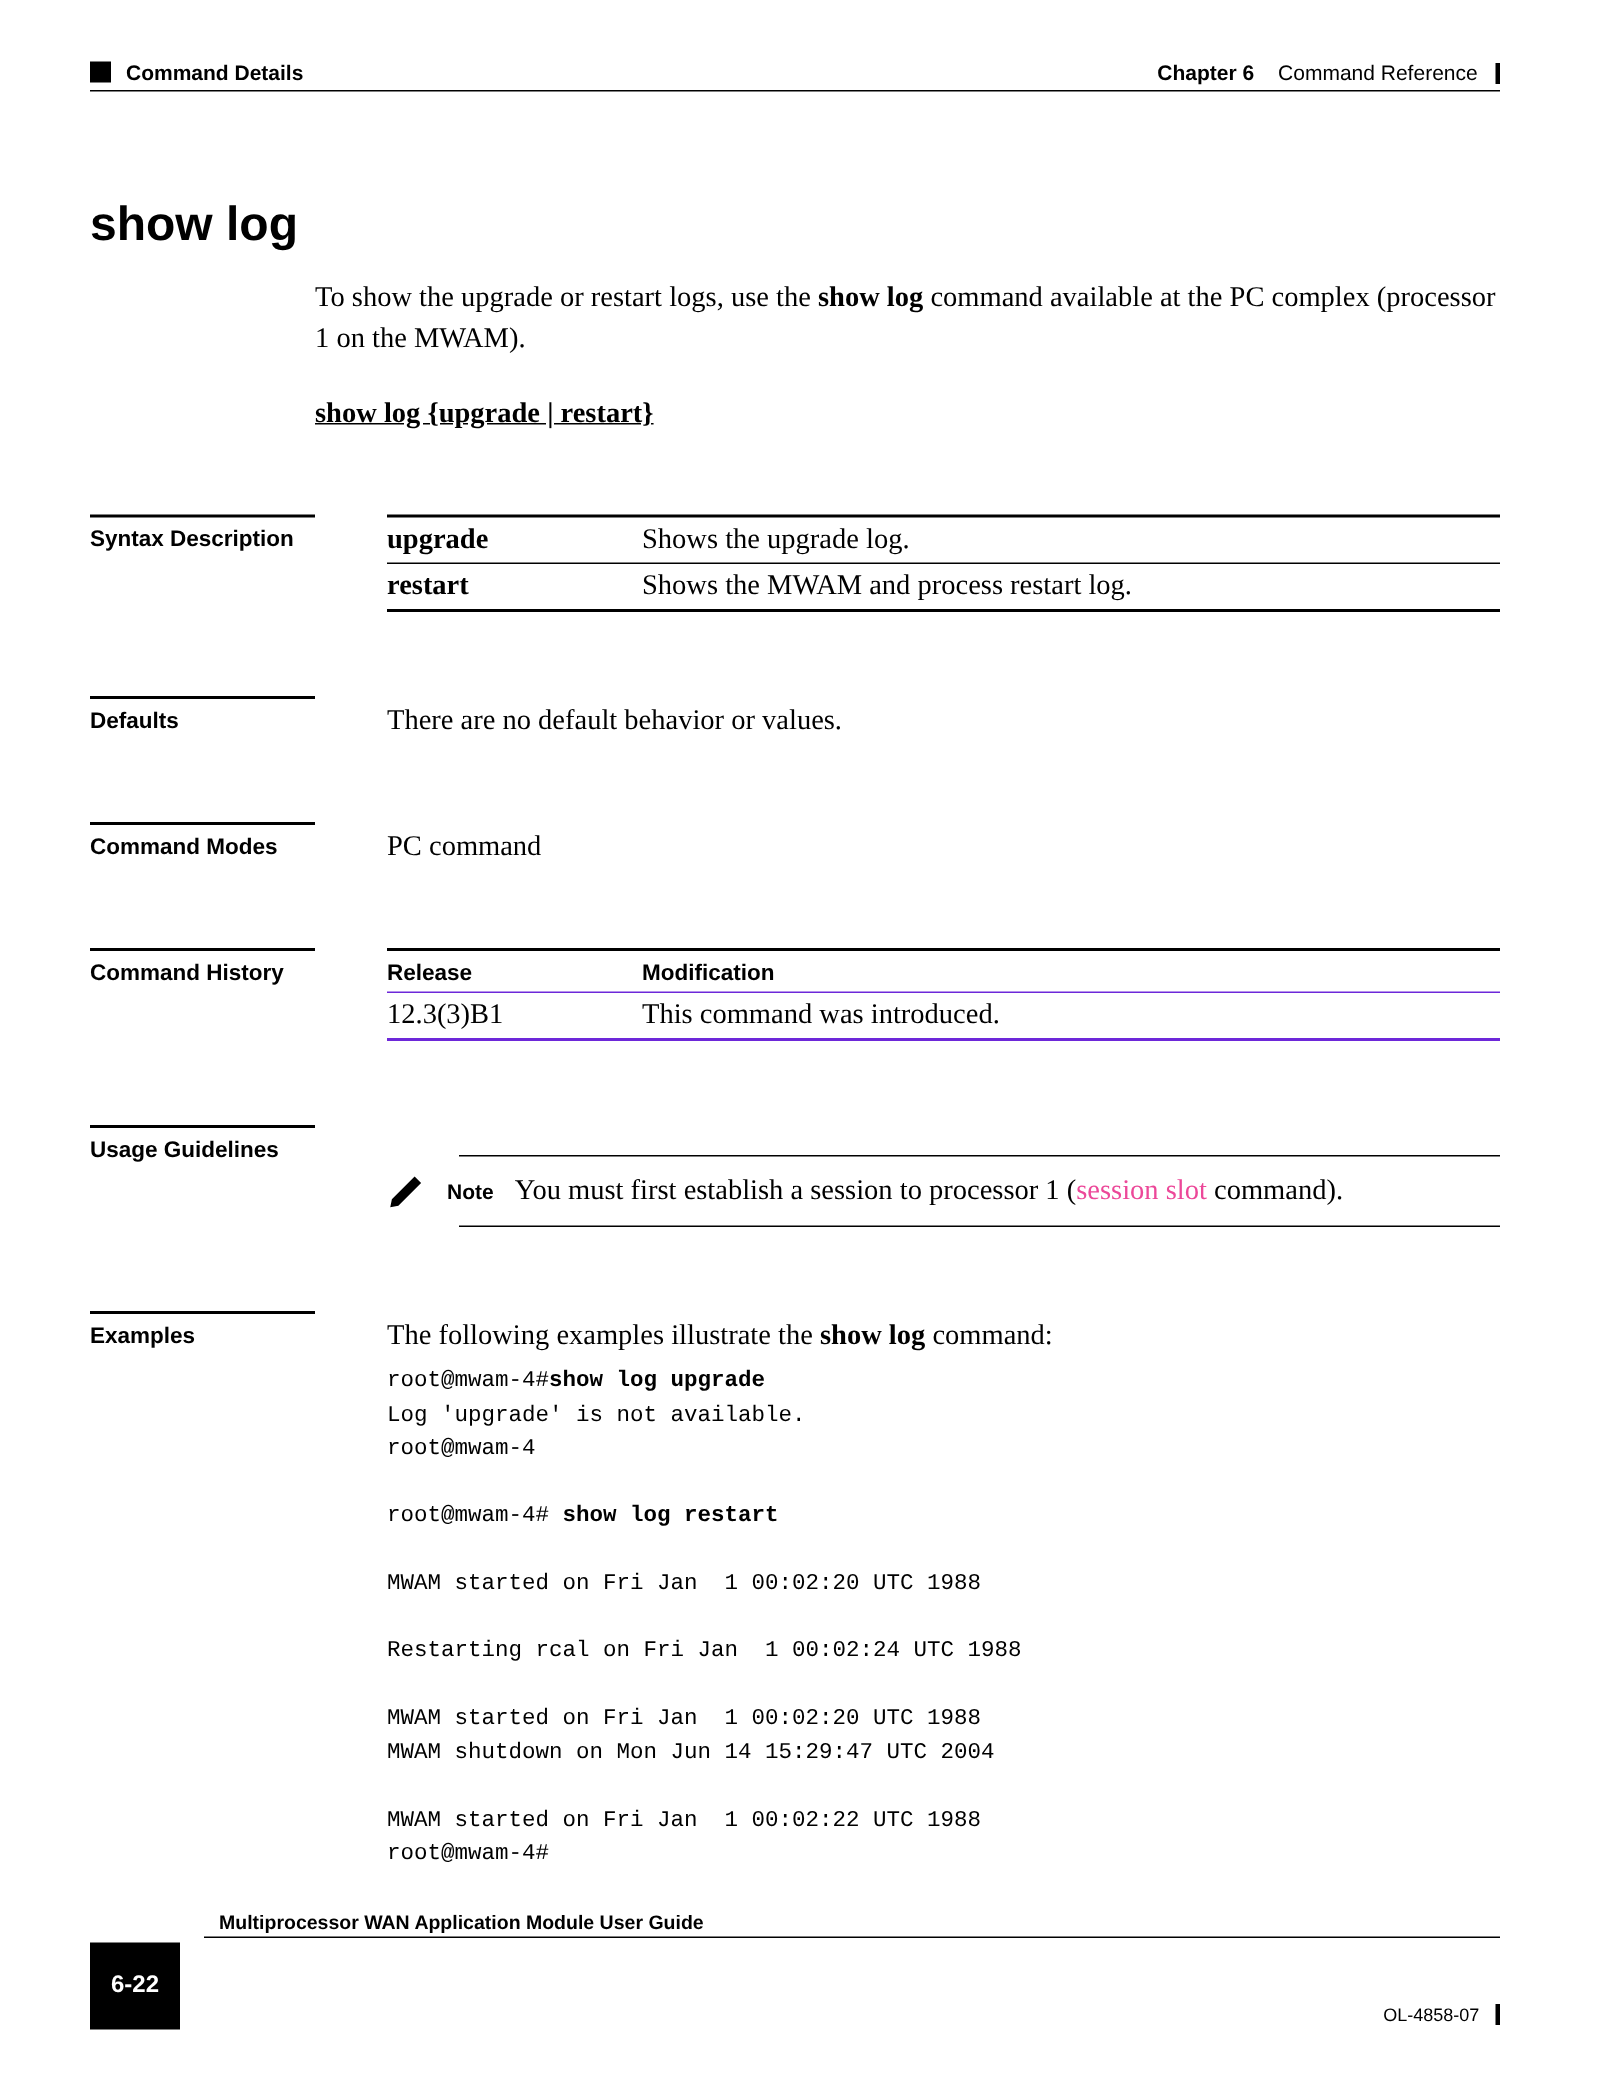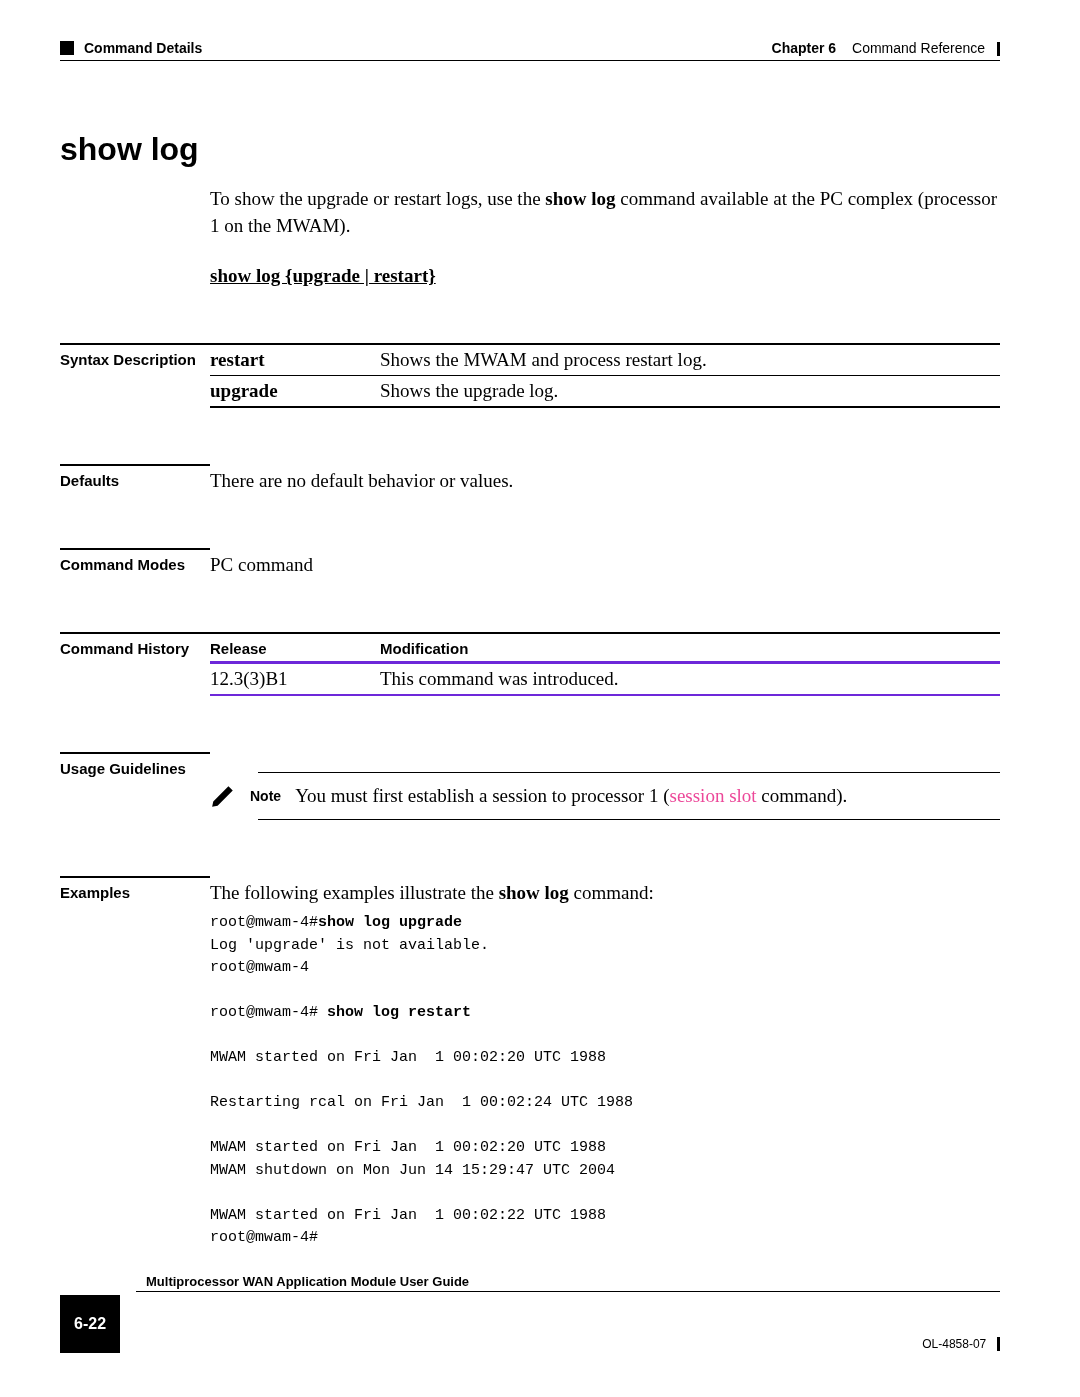--- a/index.html
+++ b/index.html
@@ -29,21 +29,21 @@
   .right-end-bar { width: 3px; height: 14px; background: #000; display: inline-block; margin-left: 8px; vertical-align: middle; }
   h1.cmd-title {
     font-family: Arial, Helvetica, sans-serif;
     font-size: 32px;
     font-weight: bold;
     margin-top: 70px;
     margin-bottom: 18px;
   }
   .intro { margin-left: 150px; line-height: 1.4; }
   .syntax-line { margin-left: 150px; margin-top: 26px; font-weight: bold; text-decoration: underline; }
-  .section { display: flex; margin-top: 56px; }
+  .section { display: flex; margin-top: 56px; gap: 48px; }
   .sec-label {
     width: 150px;
     font-family: Arial, Helvetica, sans-serif;
     font-size: 15px;
     font-weight: bold;
     border-top: 2px solid #000;
     padding-top: 6px;
     flex-shrink: 0;
   }
   .sec-body { flex: 1; padding-top: 6px; }
@@ -86,21 +86,21 @@
     padding: 20px 14px;
     display: inline-block;
     margin-top: 6px;
   }
   .doc-id { font-family: Arial, Helvetica, sans-serif; font-size: 12px; font-weight: normal; }
   .footer-bar { width: 3px; height: 14px; background: #000; display: inline-block; margin-left: 6px; vertical-align: middle; }
   .syntax-wrap .sec-body { padding-top: 0; }
   .syntax-tbl tr:first-child td { border-top: 2px solid #000; }
   .syntax-tbl tr td { border-top: 1px solid #000; }
   .syntax-tbl tr:last-child td { border-bottom: 2px solid #000; }
-  .hist-tbl thead tr th { border-top: 2px solid #000; border-bottom: 3px solid #6d28d9; }
+  .hist-tbl thead tr th { border-top: 2px solid #000; border-bottom: 1px solid #6d28d9; }
   .hist-tbl tbody tr td { border-bottom: 2px solid #6d28d9; }
   .examples-body p { margin-bottom: 4px; }
 </style>
 </head>
 <body>
 
 <div class="header-row">
   <div class="header-left">
     <span class="sq"></span>
     <span class="header-left-text">Command Details</span>
@@ -119,26 +119,26 @@
 </p>
 
 <p class="syntax-line">show log {upgrade | restart}</p>
 
 <div class="section syntax-wrap">
   <div class="sec-label">Syntax Description</div>
   <div class="sec-body">
     <table class="tbl syntax-tbl">
       <tbody>
           <tr>
+        <td class="keyword">upgrade</td>
+        <td>Shows the upgrade log.</td>
+      </tr>
+      <tr>
         <td class="keyword">restart</td>
         <td>Shows the MWAM and process restart log.</td>
-      </tr>
-      <tr>
-        <td class="keyword">upgrade</td>
-        <td>Shows the upgrade log.</td>
       </tr>
     </tbody>
       </table>
   </div>
 </div>
 
 <div class="section">
   <div class="sec-label">Defaults</div>
   <div class="sec-body">There are no default behavior or values.</div>
 </div>

